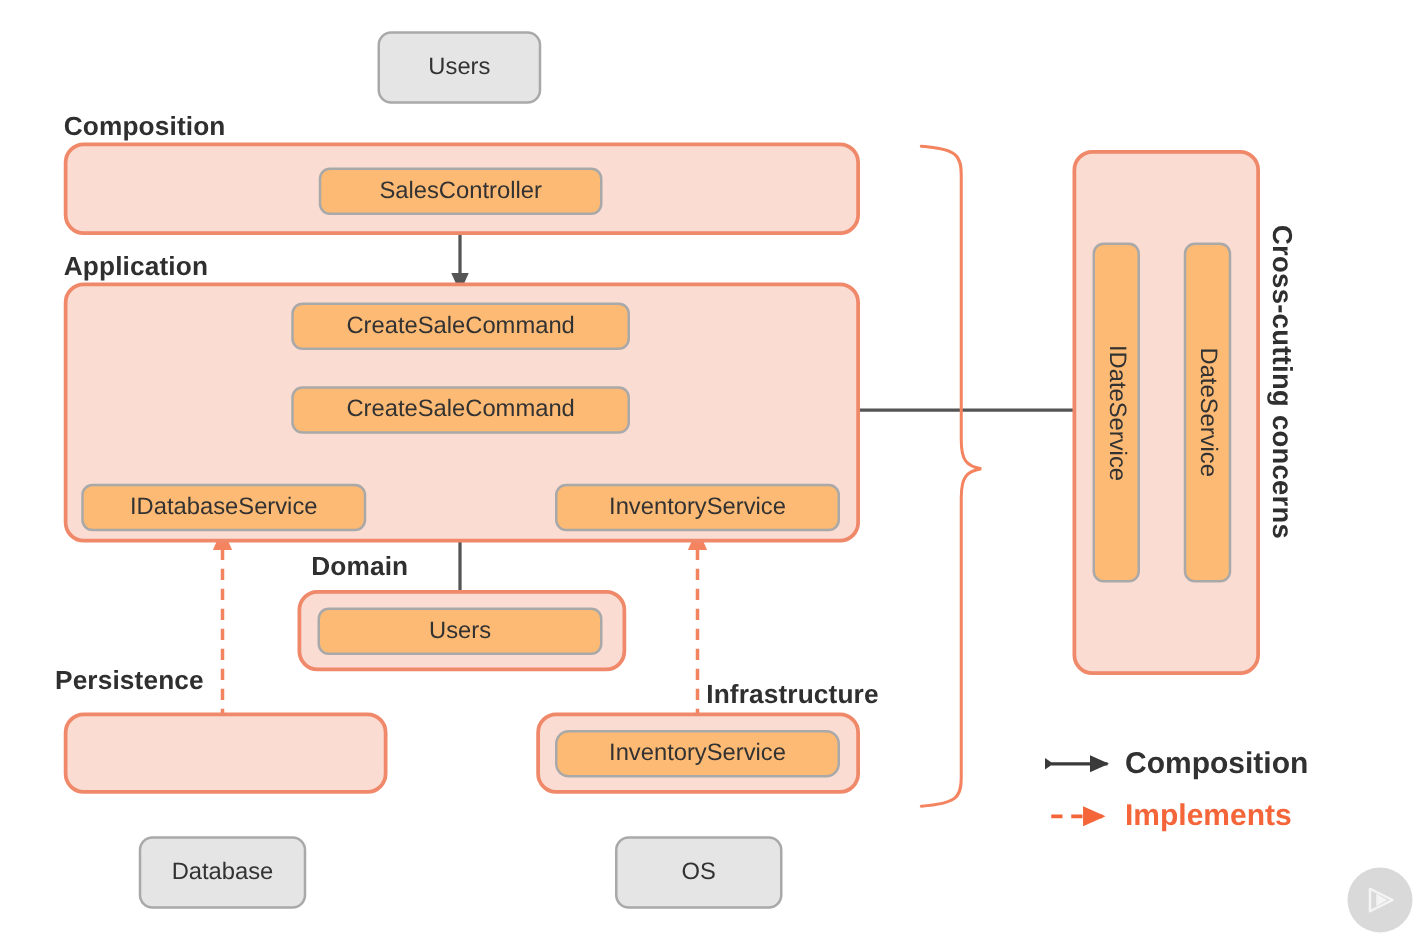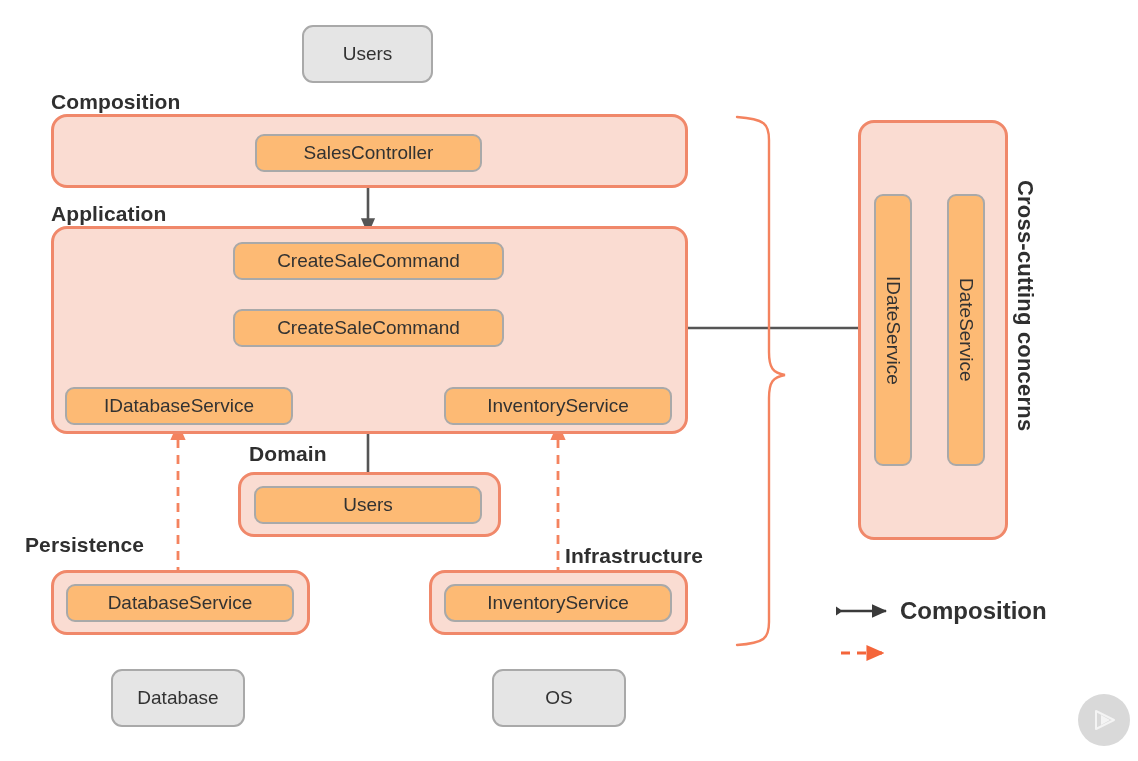--- a/index.html
+++ b/index.html
@@ -198,25 +198,22 @@
   <div class="node" style="left:444px; top:387px; width:228px; height:38px;">
     <span>InventoryService</span>
   </div>
 
   <div class="layer-label" style="left:249px; top:442px;">Domain</div>
   <div class="layer" style="left:238px; top:472px; width:263px; height:65px;"></div>
   <div class="node" style="left:254px; top:486px; width:228px; height:38px;">
     <span>Users</span>
   </div>
 
-  <div class="layer-label" style="left:25px; top:533px;">Persistence</div>
+  <div class="layer-label" style="left:44px; top:533px;">Persistence</div>
   <div class="layer" style="left:51px; top:570px; width:259px; height:65px;"></div>
-  <div class="node" style="left:66px; top:584px; width:228px; height:38px;">
-    <span>DatabaseService</span>
-  </div>
 
   <div class="layer-label" style="left:565px; top:544px;">Infrastructure</div>
   <div class="layer" style="left:429px; top:570px; width:259px; height:65px;"></div>
   <div class="node" style="left:444px; top:584px; width:228px; height:38px;border-radius:11px;">
     <span>InventoryService</span>
   </div>
 
   <div class="layer" style="left:858px; top:120px; width:150px; height:420px;"></div>
   <div class="node vert" style="left:874px; top:194px; width:38px; height:272px;">
     <span>IDateService</span>
@@ -244,20 +241,21 @@
 
     <div class="legend-row">
       <svg class="legend-glyph" viewBox="0 0 56 24" xmlns="http://www.w3.org/2000/svg">
         <defs>
           <marker id="lg-arrow-orange" viewBox="0 0 10 10" refX="9.2" refY="5" markerWidth="6" markerHeight="6" orient="auto-start-reverse">
             <path d="M0,0.6 L10,5 L0,9.4 z" fill="#f4653a"></path>
           </marker>
         </defs>
         <line x1="5" y1="12" x2="47" y2="12" stroke="#f4653a" stroke-width="3" stroke-dasharray="9 7" marker-end="url(#lg-arrow-orange)"></line>
       </svg>
+      <span class="legend-text implements">Implements</span>
     </div>
   </div>
 
   <div id="watermark">
     <svg width="30" height="30" viewBox="0 0 30 30" xmlns="http://www.w3.org/2000/svg">
       <path d="M7,6 L7,24 L25,15 z" fill="none" stroke="#f4f4f4" stroke-width="2" stroke-linejoin="round"></path>
       <path d="M12,10 L12,20 L21,15 z" fill="#f4f4f4"></path>
     </svg>
   </div>
 

